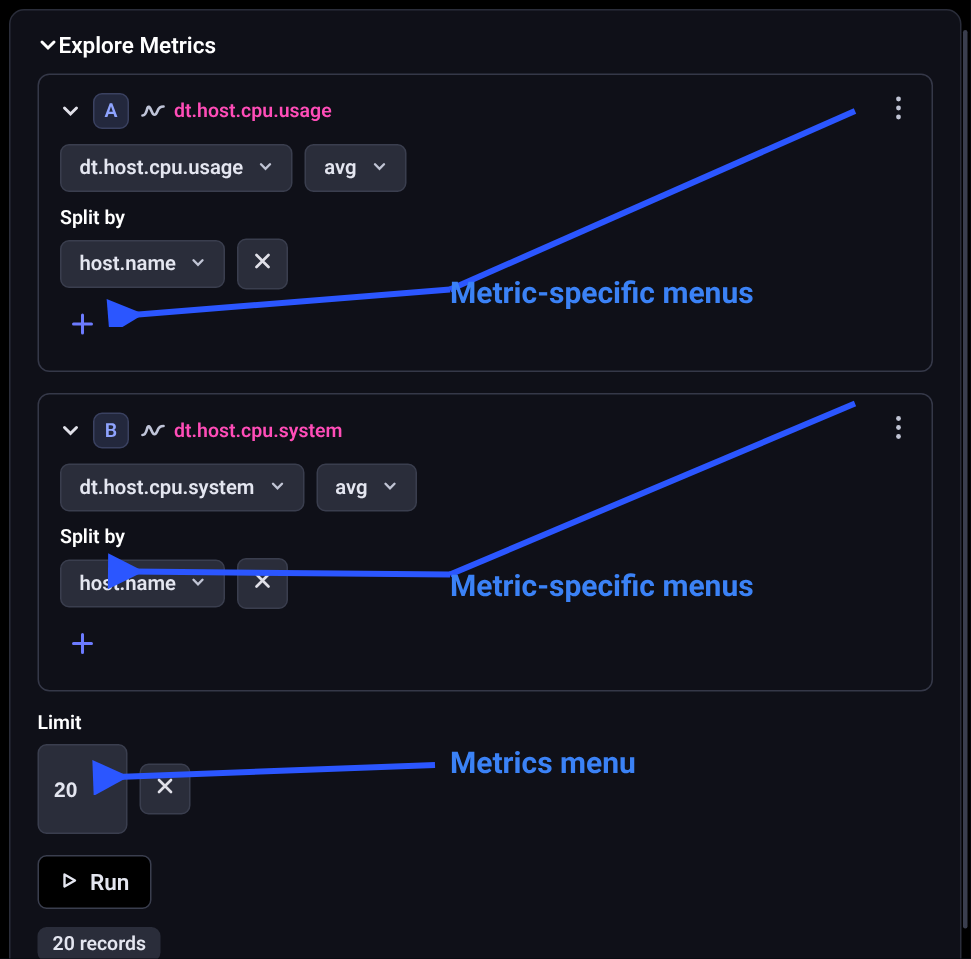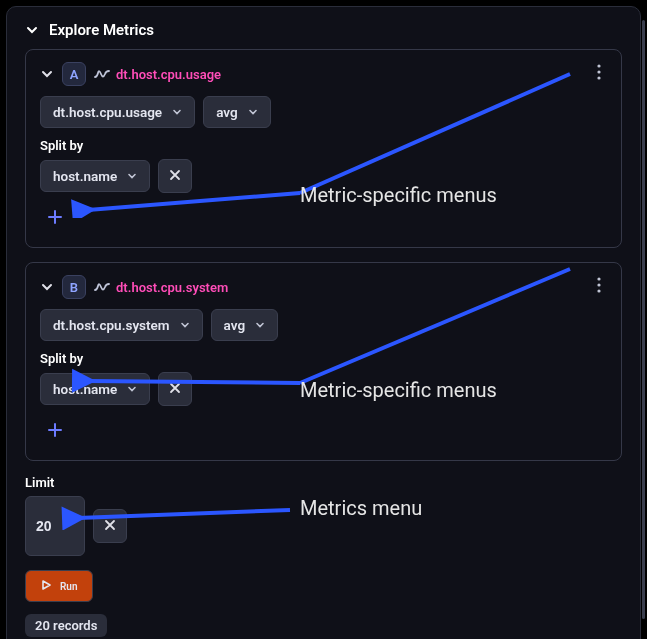--- a/index.html
+++ b/index.html
@@ -16,21 +16,20 @@
   .panel {
     background: #0f1018;
     border: 1px solid #2a2d3a;
     border-radius: 10px;
     padding: 14px 18px 18px 18px;
     margin: 6px;
   }
   .panel-header {
     display: flex;
     align-items: center;
-    gap: 10px;
     margin-bottom: 10px;
     font-weight: 600;
     font-size: 15px;
     color: #fff;
   }
   .chevron-down {
     display: inline-flex;
     align-items: center;
     justify-content: center;
     width: 14px;
@@ -152,25 +151,25 @@
   }
   .dql {
     display:inline-flex;
     align-items:center;
     gap:6px;
     font-weight:700;
     color:#fff;
     cursor:pointer;
   }
   .run-btn {
-    background: #c2410c;
+    background: #000000;
     border: 1px solid #3a3e4e;
     border-radius: 6px;
     color: #e4e6f0;
-    font-size: 10px;
+    font-size: 15px;
     font-weight: 600;
     padding: 8px 14px;
     display:inline-flex;
     align-items:center;
     gap:8px;
     cursor:pointer;
   }
   .status-row {
     display:flex;
     align-items:center;
@@ -181,23 +180,23 @@
     background: #2a2d3a;
     border-radius: 6px;
     padding: 4px 10px;
     font-size: 13px;
     font-weight: 600;
     color: #e4e6f0;
   }
   
   .anno-label {
     position: absolute;
-    color: #e5e5e5;
+    color: #3b82f6;
     font-size: 20px;
-    font-weight: 400;
+    font-weight: 700;
     pointer-events: none;
   }
   .anno-arrow {
     position: absolute;
     pointer-events: none;
   }
   .right-scroll {
     position:absolute;
     right:2px;
     top:20px;

